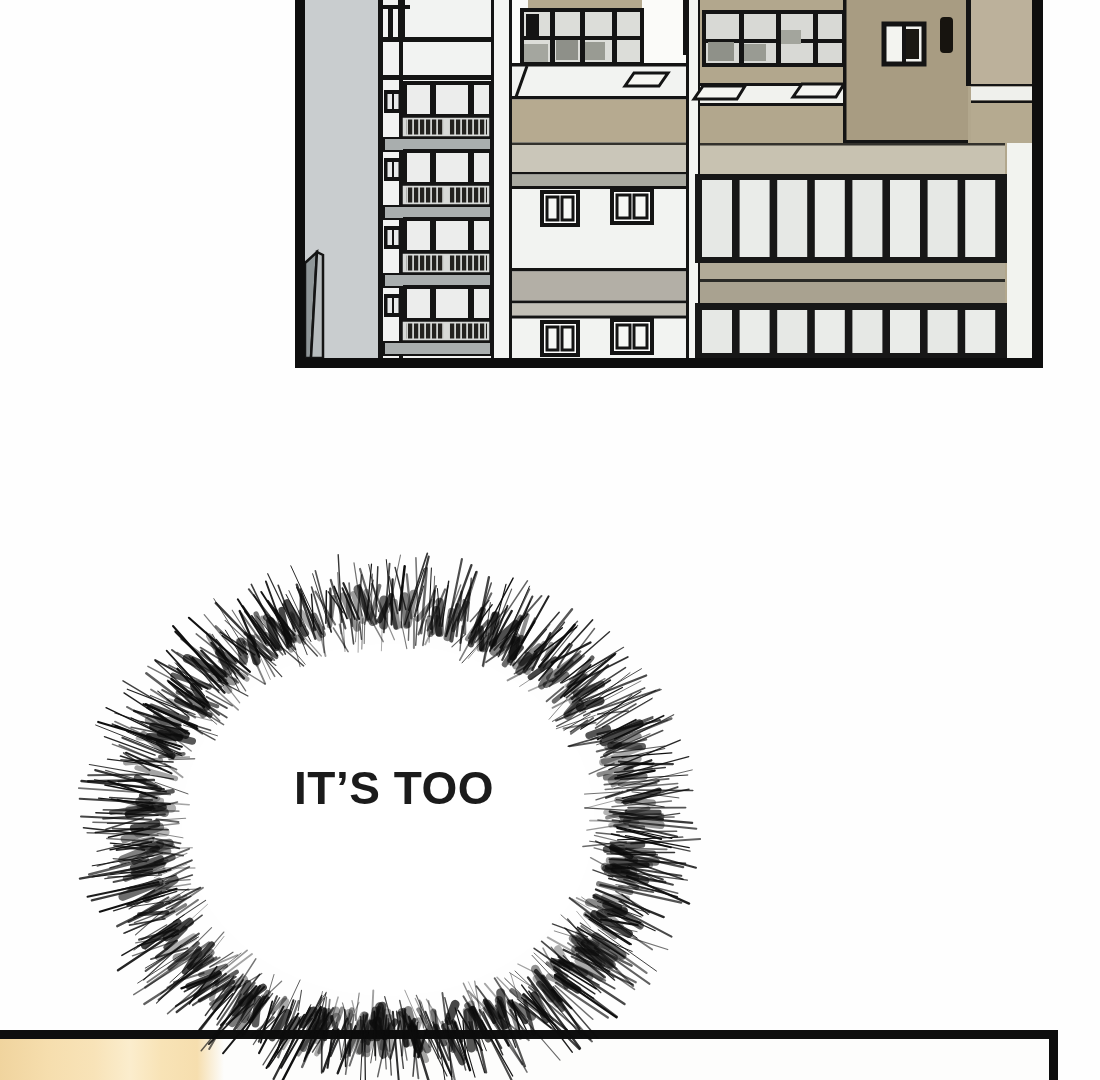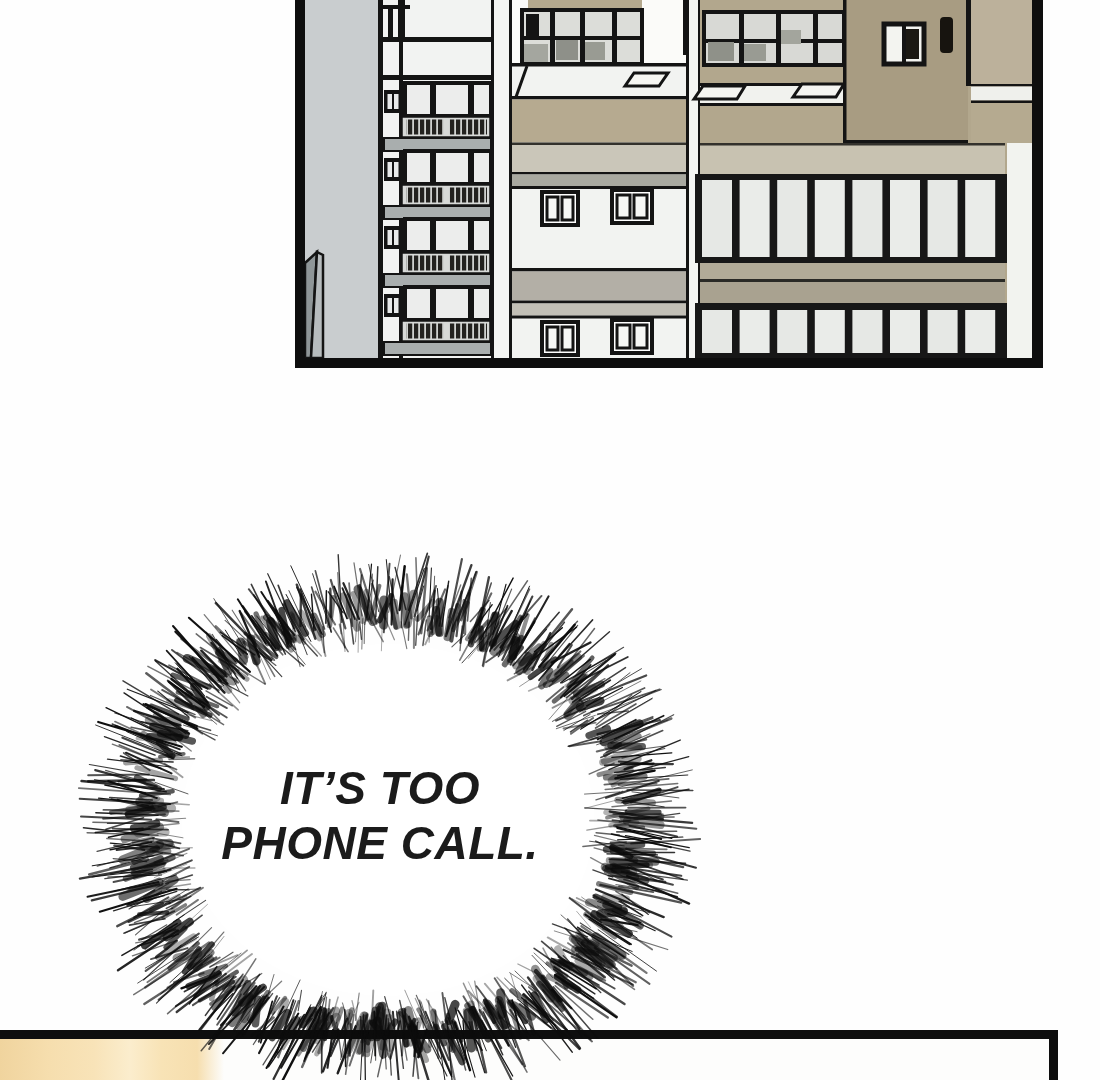--- a/index.html
+++ b/index.html
@@ -13,23 +13,23 @@
     border-top:9px solid #0e0e0e;border-right:9px solid #0e0e0e;background:#fdfdfc;
   }
   .cream-wall{
     position:absolute;left:0;top:0;width:224px;height:41px;
     background:linear-gradient(90deg,
       #f0d49e 0%, #f6deae 22%, #f8e3b8 42%, #fbedcd 58%,
       #f8e3b6 72%, #f6deae 88%, rgba(246,222,174,0) 100%);
   }
   .bubble-svg{position:absolute;left:50px;top:540px;width:690px;height:540px;display:block;pointer-events:none;}
   .bubble-text{
-    position:absolute;left:120px;top:761px;width:520px;
+    position:absolute;left:134px;top:761px;width:520px;
     text-align:center;font-weight:700;font-size:46px;line-height:55px;
-    letter-spacing:.5px;color:#1b1b1b;font-style:italic;
+    letter-spacing:.5px;color:#1b1b1b;
   }
 </style>
 </head>
 <body>
 
 <div class="canvas">
 
   <svg class="panel-top-svg" viewBox="295 0 748 368" preserveAspectRatio="none">
     <defs>
       <pattern id="hatch" width="6" height="16" patternUnits="userSpaceOnUse">
@@ -1299,16 +1299,15 @@
         <line x1="595.6" y1="722.6" x2="563.5" y2="728.5" stroke="#0c0c0c" stroke-width="1.8" stroke-opacity="0.53" stroke-linecap="round"></line>
         <line x1="621.1" y1="855.0" x2="594.1" y2="847.9" stroke="#0c0c0c" stroke-width="1.4" stroke-opacity="0.56" stroke-linecap="round"></line>
         <line x1="601.7" y1="915.8" x2="572.2" y2="898.7" stroke="#0c0c0c" stroke-width="0.9" stroke-opacity="0.41" stroke-linecap="round"></line>
         <line x1="185.5" y1="928.0" x2="202.2" y2="915.2" stroke="#0c0c0c" stroke-width="1.5" stroke-opacity="0.75" stroke-linecap="round"></line>
         <line x1="217.9" y1="680.1" x2="247.9" y2="696.0" stroke="#0c0c0c" stroke-width="1.2" stroke-opacity="0.76" stroke-linecap="round"></line>
       </g>
   </svg>
 
   <div class="bubble-text">
     <div>IT’S TOO</div>
-    <div>PHONE CALL.</div>
   </div>
 
 </div>
 
 </body></html>

